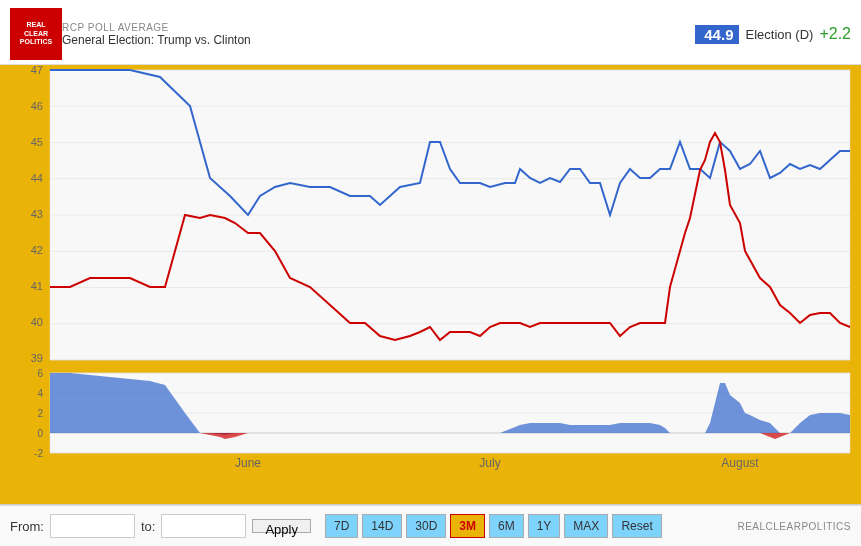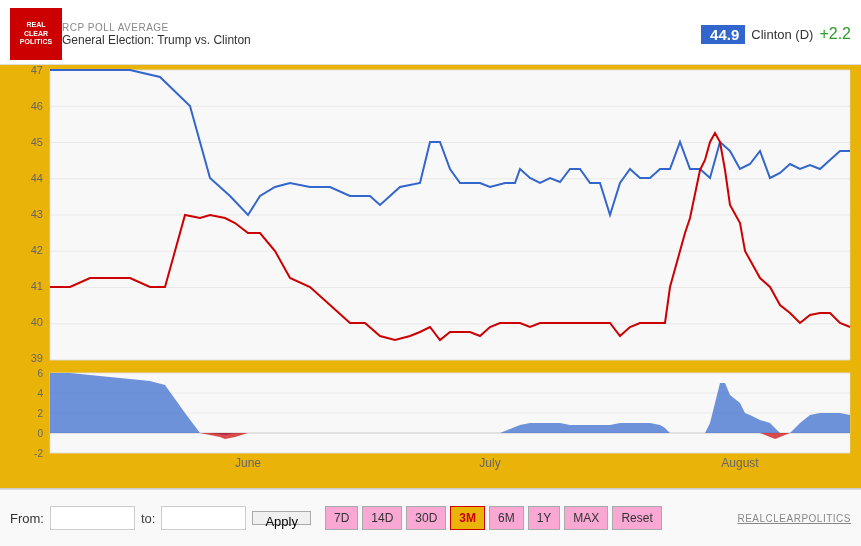--- a/index.html
+++ b/index.html
@@ -20,26 +20,26 @@
     .legend-value { font-size: 15px; font-weight: bold; color: #fff; padding: 1px 6px; min-width: 44px; text-align: center; }
     .legend-value.blue { background: #3366cc; text-align: right; }
     .legend-value.red { background: #cc0000; }
     .legend-name { font-size: 13px; color: #333; }
     .legend-change { font-size: 16px; color: #2a9e2a; }
 
     
     #chart-area { flex: 1; position: relative; background: #eab308; border-bottom: 1px solid #ccc; }
 
     
-    #footer { display: flex; align-items: center; padding: 16px 10px; gap: 6px; border-top: 1px solid #ddd; background: #f9f9f9; }
+    #footer { display: flex; align-items: center; padding: 8px 10px; gap: 6px; border-top: 1px solid #ddd; background: #f9f9f9; }
     .date-input { border: 1px solid #ccc; padding: 2px 4px; font-size: 12px; width: 85px; height: 24px; }
     .apply-btn { background: #f0f0f0; border: 1px solid #aaa; padding: 2px 12px; font-size: 13px; cursor: pointer; height: 14px; }
-    .range-btn { background: #f9a8d4; border: 1px solid #aaa; padding: 2px 8px; font-size: 12px; cursor: pointer; height: 24px; color: #333; }
+    .range-btn { background: #7dd3fc; border: 1px solid #aaa; padding: 2px 8px; font-size: 12px; cursor: pointer; height: 24px; color: #333; }
     .range-btn.active { color: #cc0000; border-color: #cc0000; font-weight: bold; background: #eab308; }
-    #footer-brand { font-size: 10px; color: #888; margin-left: auto; letter-spacing: 0.5px; text-decoration: underline; }
+    #footer-brand { font-size: 10px; color: #888; margin-left: auto; letter-spacing: 0.5px; }
 
     svg { overflow: visible; }
   </style>
 </head>
 <body>
 
 <div id="container">
 
   <div id="header">
     <div id="header-left">
@@ -51,21 +51,21 @@
         </div>
       </div>
       <div id="header-titles">
         <div id="rcp-label">RCP POLL AVERAGE</div>
         <div id="chart-title">General Election: Trump vs. Clinton</div>
       </div>
     </div>
     <div id="legend">
       <div class="legend-item">
         <span class="legend-value blue">44.9</span>
-        <span class="legend-name">Clinton (D)</span>
+        <span class="legend-name">Election (D)</span>
         <span class="legend-change">+2.2</span>
       </div>
     </div>
   </div>
 
   <div id="chart-area">
     
     <svg width="861" height="400" id="main-svg">
 
       <rect x="50" y="5" width="800" height="290" fill="#f8f8f8" stroke="#ddd" stroke-width="0.5"></rect>

